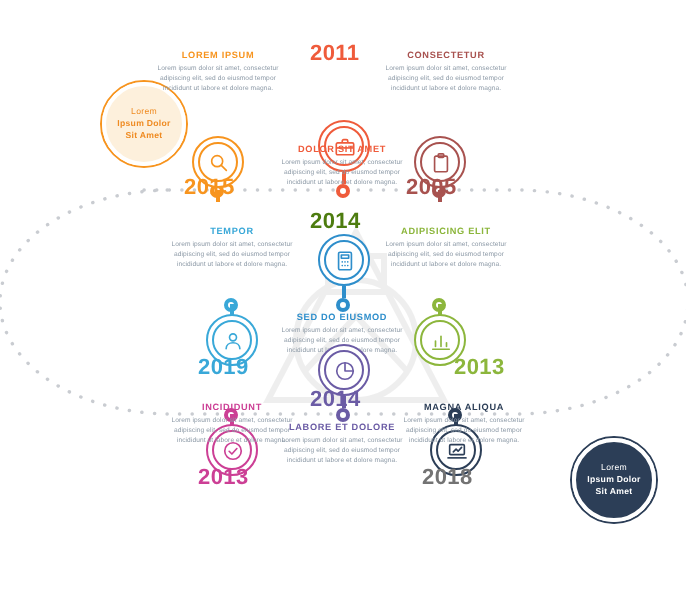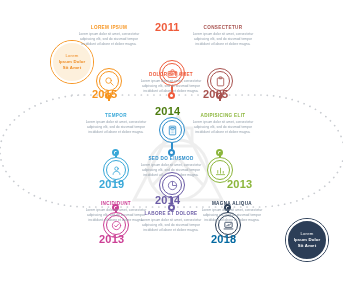--- a/index.html
+++ b/index.html
@@ -317,20 +317,20 @@
     <div class="stem" style="left:227.4px; top:207px; height:6px; background:#2c3e57;"></div>
     <div class="ring" style="left:215px; top:212px; border-color:#2c3e57;">
       <div class="ring-in" style="border-color:#2c3e57;">
         <svg width="11" height="11" viewBox="0 0 24 24" fill="none" stroke="#2c3e57" stroke-width="1.8" stroke-linejoin="round">
           <rect x="4" y="5" width="16" height="11" rx="1.2"></rect>
           <line x1="1.5" y1="19.5" x2="22.5" y2="19.5"></line>
           <path d="M8 13l3-3 2.2 2.2L17 8" stroke-linecap="round"></path>
         </svg>
       </div>
     </div>
-    <div class="year" style="left:211px; top:233px; color:#0369a1;">2018</div>
+    <div class="year" style="left:211px; top:233px; color:#737373;">2018</div>
     <div class="txtblock" style="left:200px; top:201px;">
       <div class="t" style="color:#2c3e57;">MAGNA ALIQUA</div>
       <div class="b">Lorem ipsum dolor sit amet, consectetur adipiscing elit, sed do eiusmod tempor incididunt ut labore et dolore magna.</div>
     </div>
   </div>
 
 </div>
 
 </body></html>

